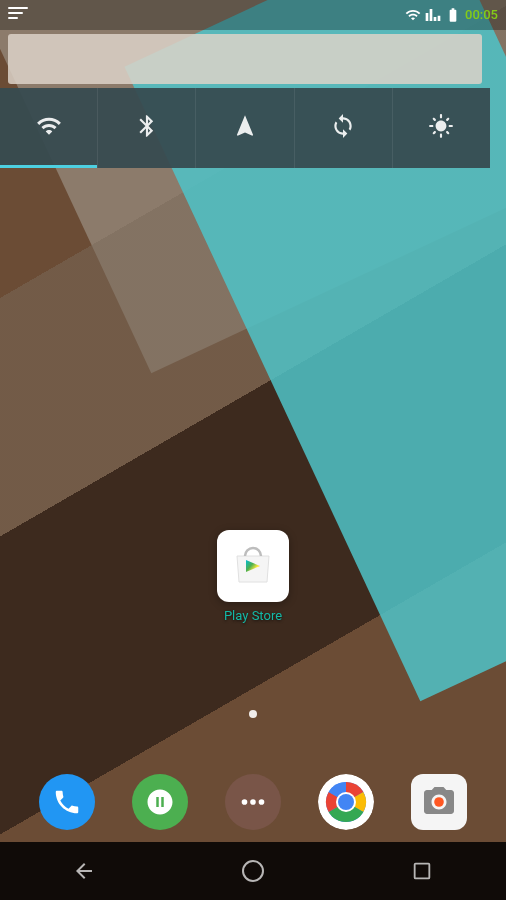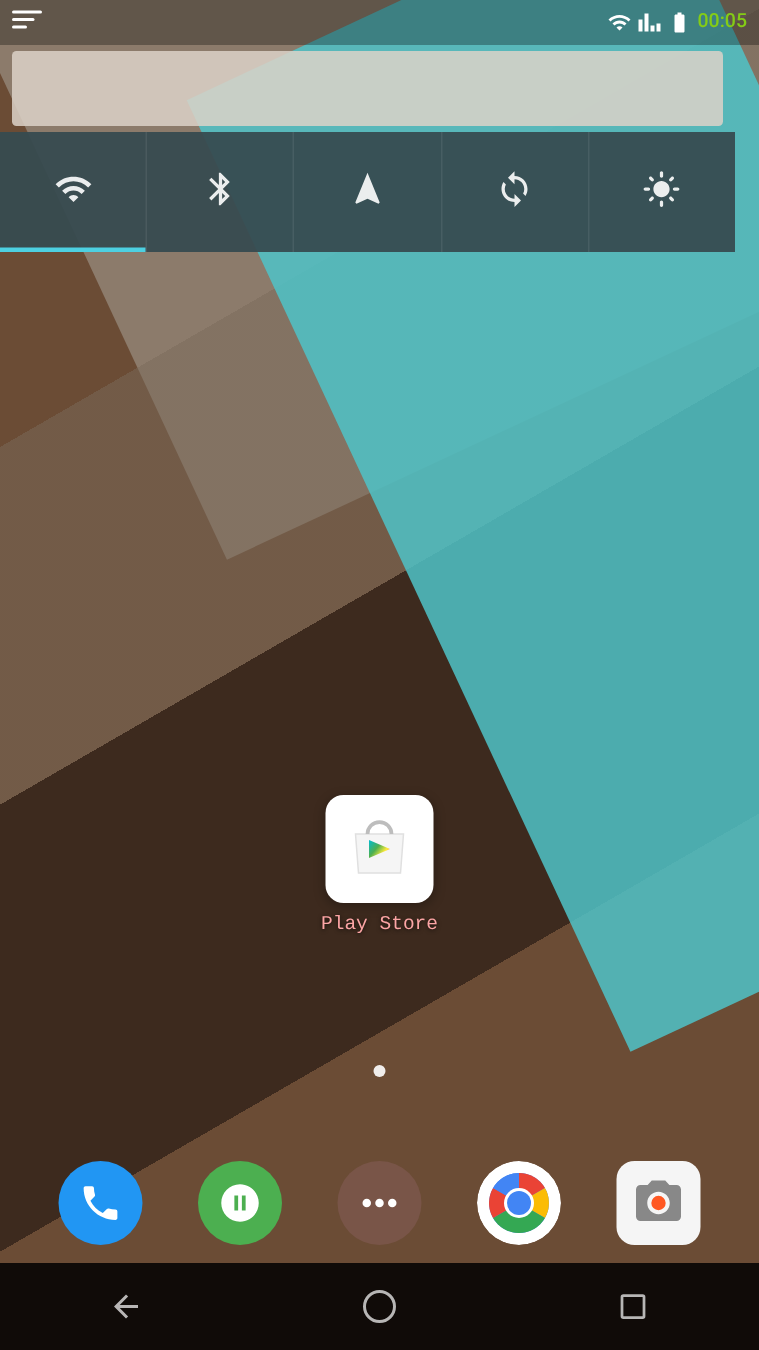--- a/index.html
+++ b/index.html
@@ -176,25 +176,24 @@
       z-index: 80;
     }
     .app-icon {
       display: flex;
       flex-direction: column;
       align-items: center;
       gap: 6px;
       cursor: pointer;
     }
     .app-label {
-      color: #fca5a5;
+      color: #14b8a6;
       font-size: 13px;
       text-shadow: 0 1px 3px rgba(0,0,0,0.7);
       text-align: center;
-      font-family: Liberation Mono, monospace;
     }
 
     
     .page-indicator {
       position: absolute;
       top: 710px;
       left: 50%;
       transform: translateX(-50%);
       display: flex;
       gap: 8px;

